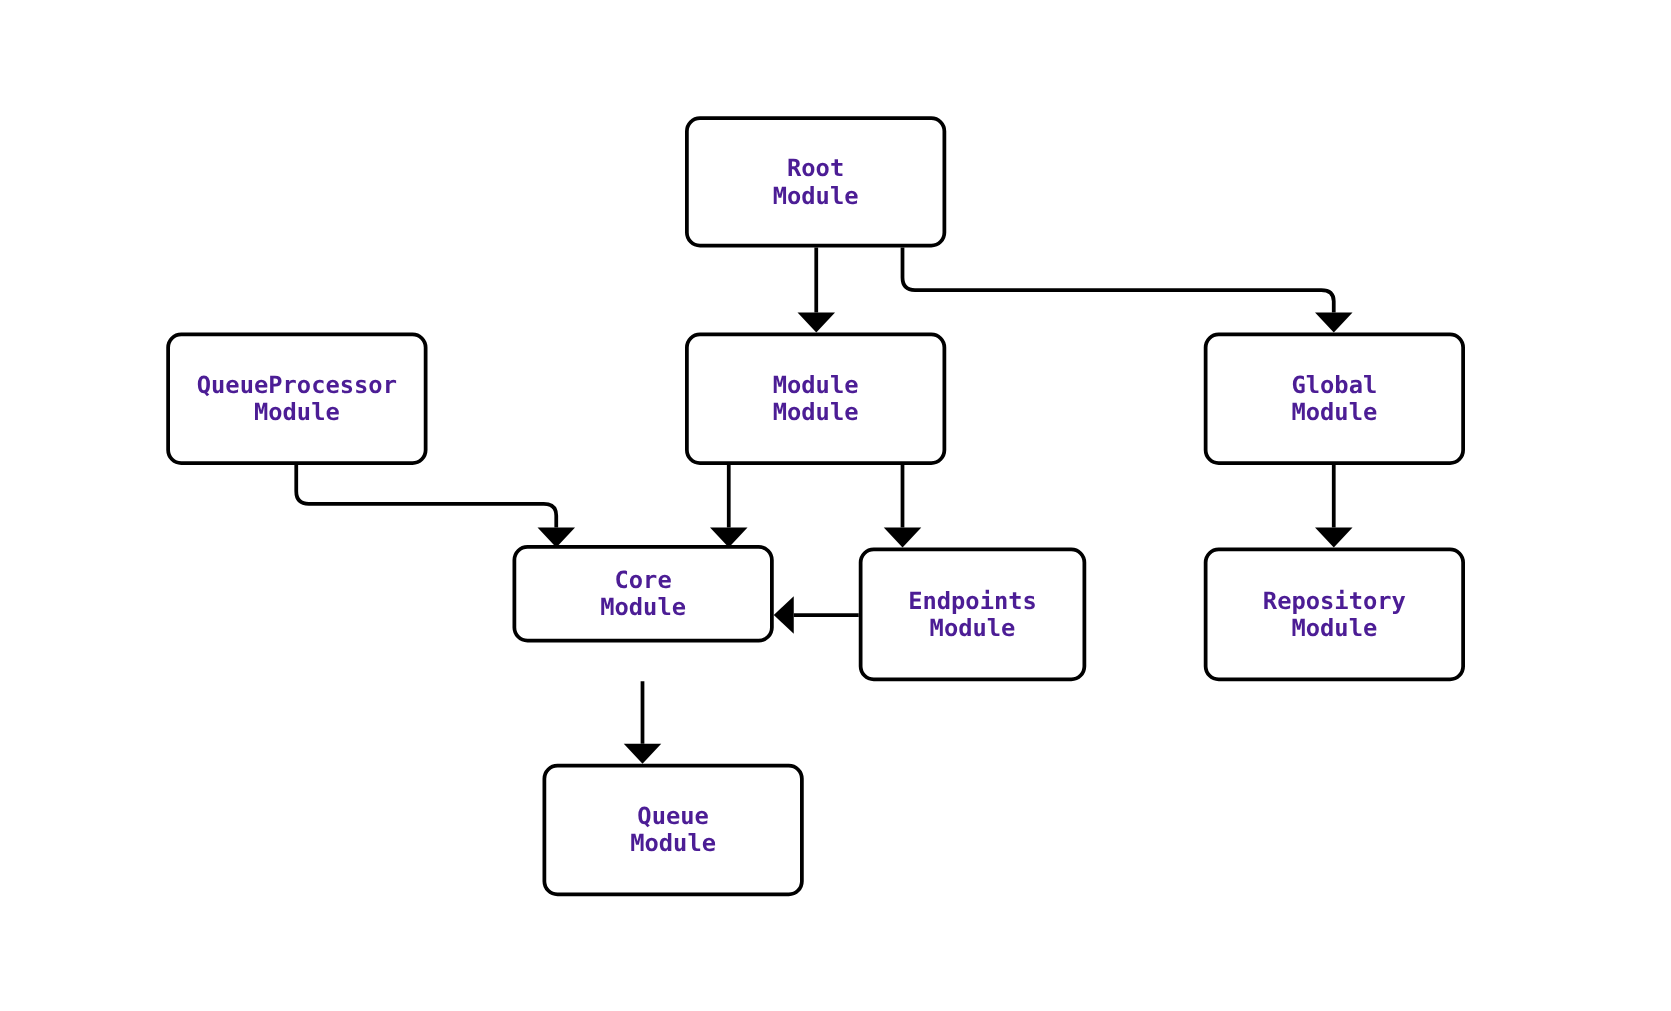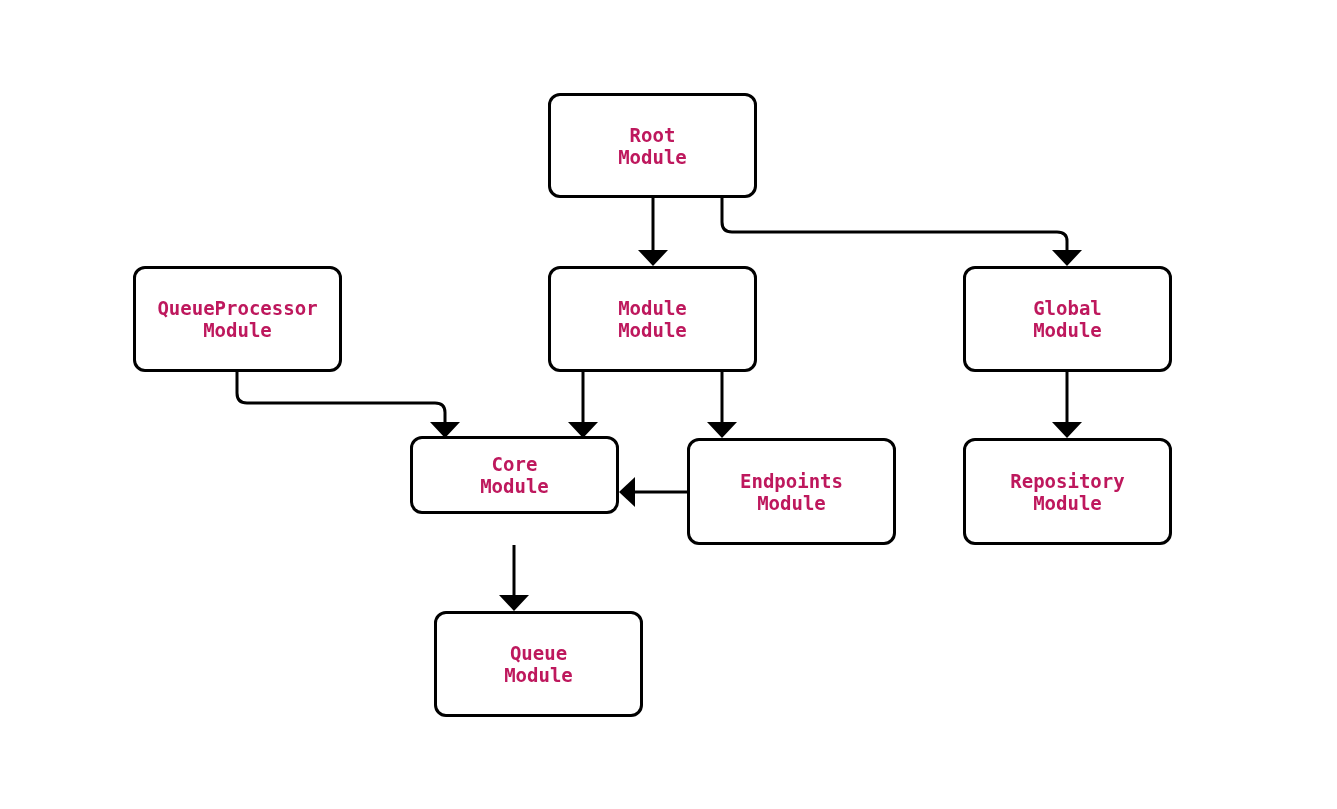--- a/index.html
+++ b/index.html
@@ -31,21 +31,21 @@
     display: flex;
     flex-direction: column;
     align-items: center;
     justify-content: center;
     text-align: center;
   }
   .node-line {
     font-size: 19px;
     line-height: 22px;
     font-weight: bold;
-    color: #be185d;
+    color: #4c1d95;
     white-space: nowrap;
   }
 </style>
 </head>
 <body>
 
 <div class="canvas">
 
   <svg class="edge-layer" id="edge-layer" width="1337" height="809" viewBox="0 0 1337 809" xmlns="http://www.w3.org/2000/svg">
       <path d="M 653 198 L 653 250" fill="none" stroke="#000000" stroke-width="3"></path>
@@ -84,21 +84,21 @@
   <div class="node" style="left: 963px; top: 266px; width: 209px; height: 106px; justify-content: center;">
     <span class="node-line">Global</span>
     <span class="node-line">Module</span>
   </div>
 
   <div class="node" style="left: 410px; top: 436px; width: 209px; height: 78px;">
     <span class="node-line">Core</span>
     <span class="node-line">Module</span>
   </div>
 
-  <div class="node" style="left: 687px; top: 438px; width: 209px; height: 107px;">
+  <div class="node" style="left: 687px; top: 438px; width: 182px; height: 107px;">
     <span class="node-line">Endpoints</span>
     <span class="node-line">Module</span>
   </div>
 
   <div class="node" style="left: 963px; top: 438px; width: 209px; height: 107px;">
     <span class="node-line">Repository</span>
     <span class="node-line">Module</span>
   </div>
 
   <div class="node" style="left: 434px; top: 611px; width: 209px; height: 106px;">

